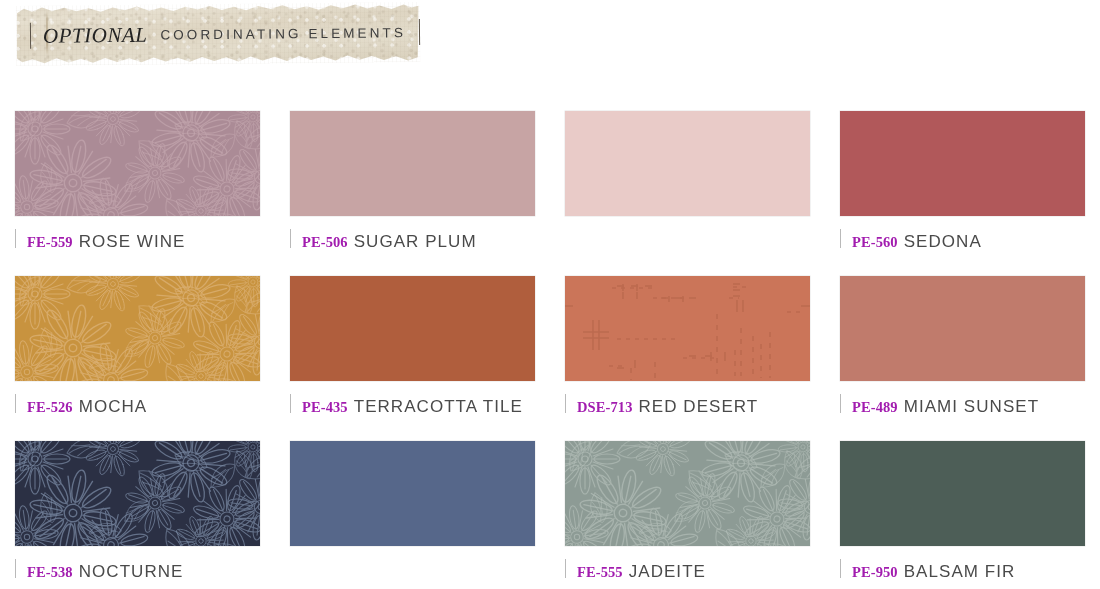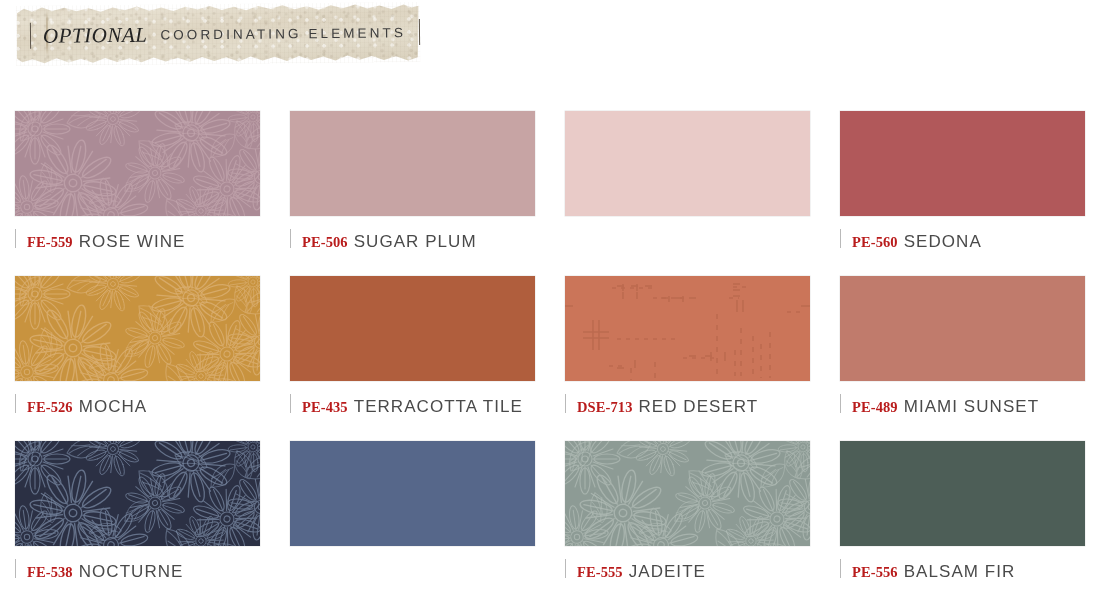--- a/index.html
+++ b/index.html
@@ -147,21 +147,21 @@
     left: 0;
     top: -3px;
     width: 1px;
     height: 19px;
     background: #b9b9b9;
   }
   .code {
     font-family: "Liberation Serif", serif;
     font-size: 14.5px;
     font-weight: 700;
-    color: #b91c1c;
+    color: #a21caf;
     letter-spacing: 0.1px;
     white-space: nowrap;
   }
   .name {
     font-family: "Liberation Sans", sans-serif;
     font-size: 17px;
     color: #4a4a4a;
     letter-spacing: 1.05px;
     margin-left: 6px;
     white-space: nowrap;
@@ -418,21 +418,21 @@
         </svg>
       </div>
       <div class="label">
         <span class="code">FE-555</span>
         <span class="name">JADEITE</span>
       </div>
     </div>
     <div class="cell">
       <div class="swatch" style="background: rgb(77, 94, 87);"></div>
       <div class="label">
-        <span class="code">PE-556</span>
+        <span class="code">PE-950</span>
         <span class="name">BALSAM FIR</span>
       </div>
     </div>
   </div>
 
 <svg width="0" height="0" style="position:absolute" aria-hidden="true">
   <defs>
     <g id="floral-motif">
       <g fill="none" stroke-width="1.1" stroke-linecap="round">
         <circle cx="0" cy="0" r="7"></circle>

